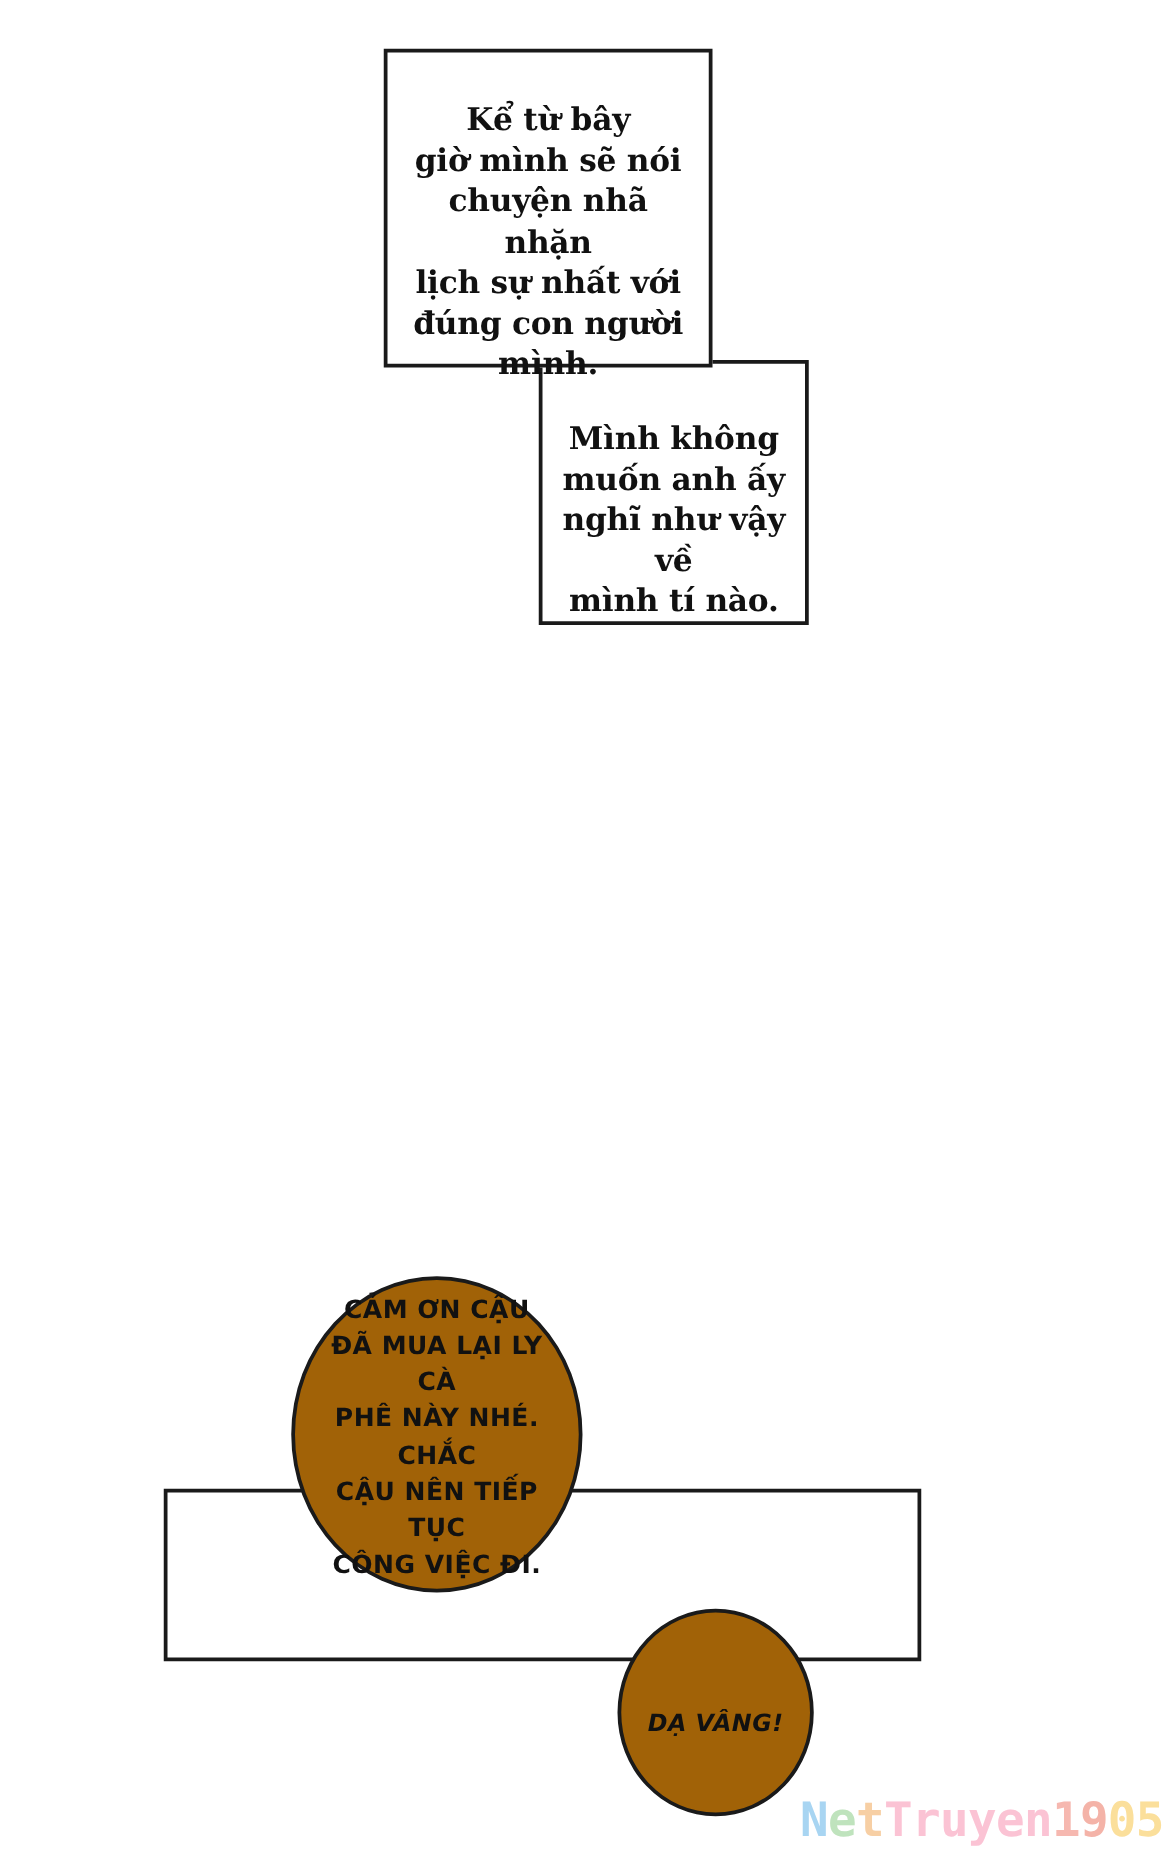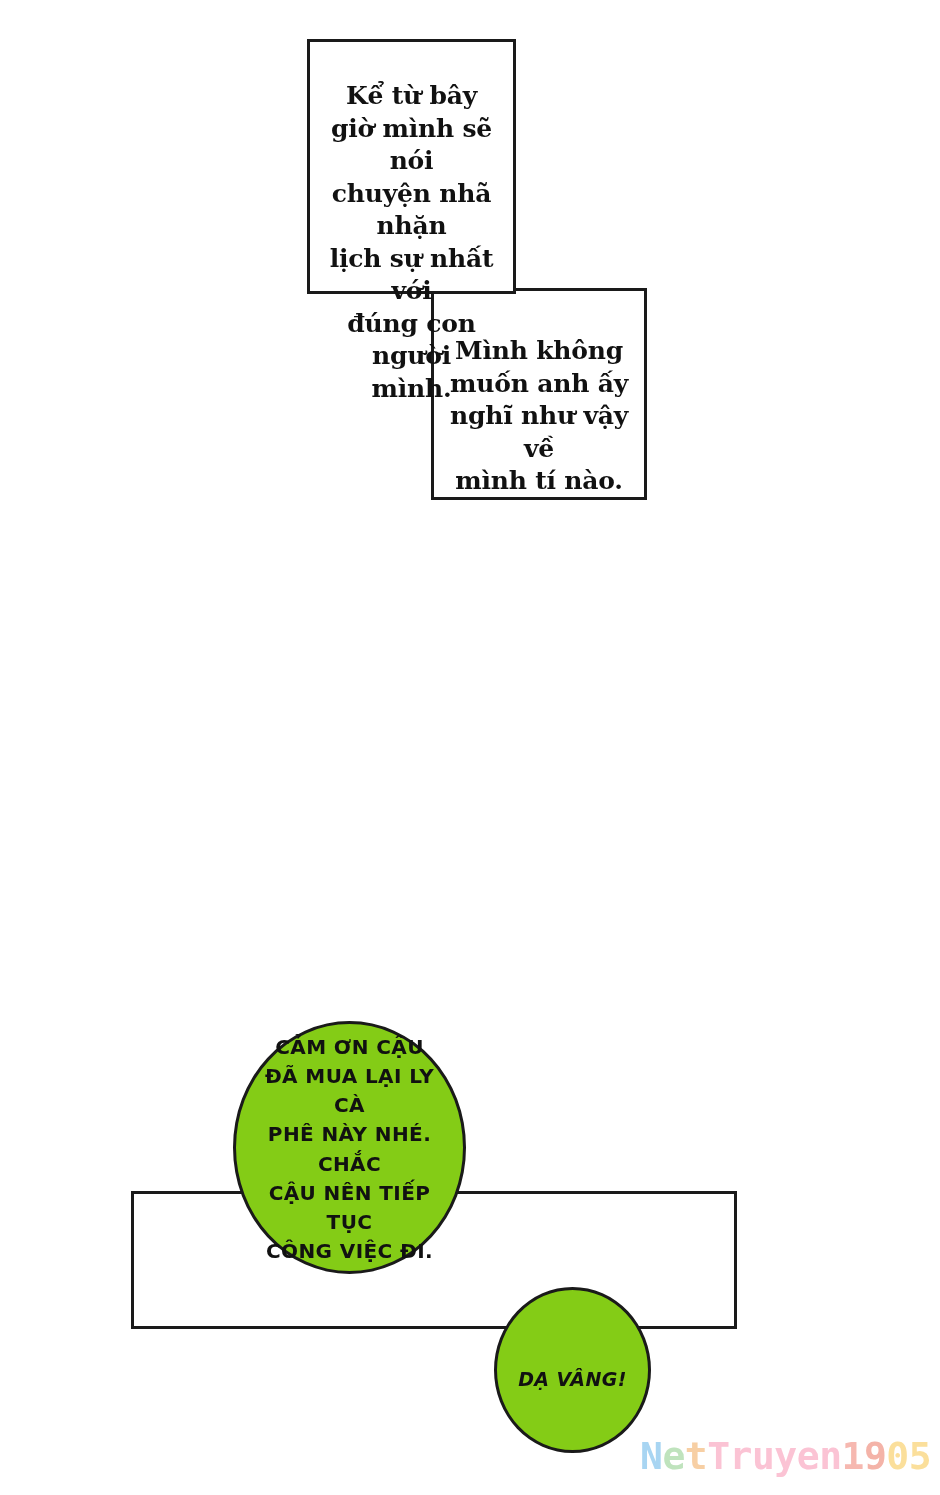--- a/index.html
+++ b/index.html
@@ -24,21 +24,21 @@
     position: absolute;
     background: #ffffff;
     border: 3px solid #1a1a1a;
     box-sizing: border-box;
   }
 
   
   #panel-1 {
     left: 307px;
     top: 39px;
-    width: 209px;
+    width: 263px;
     height: 255px;
     z-index: 4;
   }
 
   
   #panel-2 {
     left: 431px;
     top: 288px;
     width: 216px;
     height: 212px;
@@ -75,21 +75,21 @@
   }
   #panel-2-text {
     top: 44px;
     font-size: 25px;
     padding: 0 12px;
   }
 
   
   .balloon {
     position: absolute;
-    background: #84cc16;
+    background: #a16207;
     border: 3px solid #1a1a1a;
     border-radius: 50%;
     box-sizing: border-box;
     display: flex;
     align-items: center;
     justify-content: center;
   }
 
   
   #balloon-big {

